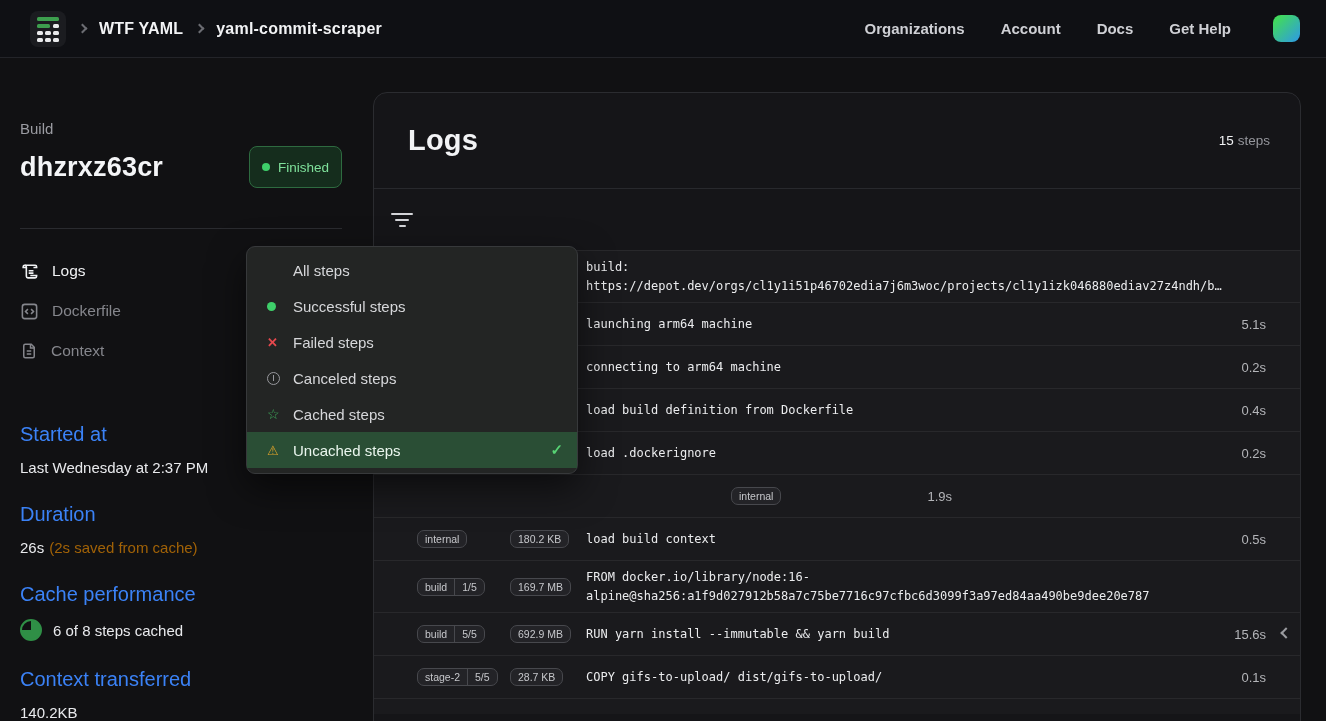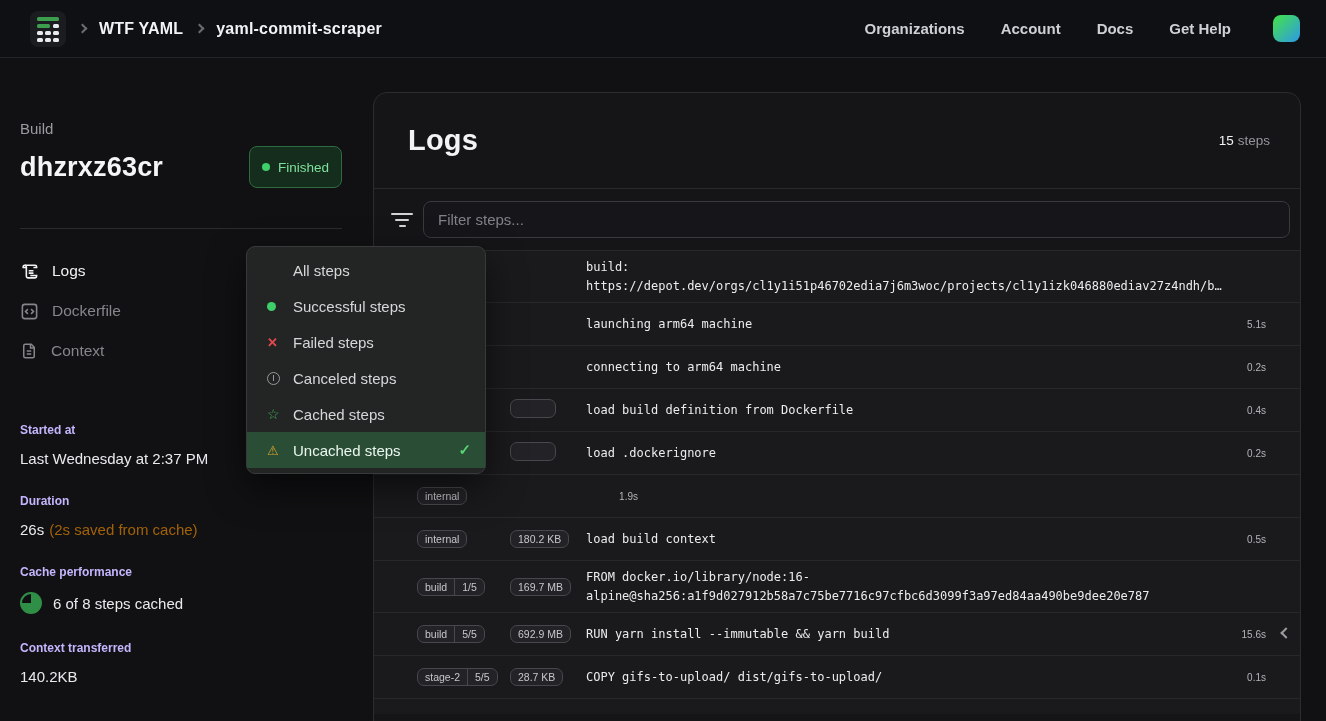--- a/index.html
+++ b/index.html
@@ -30,21 +30,21 @@
   .status-badge { display:inline-flex; align-items:center; gap:8px; height:42px; padding:0 12px;
     background:#152d1d; border:1px solid #2e6b40; border-radius:8px; color:#7fe19b; font-size:13.5px; }
   .status-badge .dot { width:8px; height:8px; border-radius:50%; background:#3ecf6a; }
   .sb-divider { border-top:1px solid #2a2b2f; margin:40px 0 22px 0; }
   .sb-nav-item { display:flex; align-items:center; gap:13px; height:40px; font-size:15.5px;
     color:#85868c; cursor:pointer; }
   .sb-nav-item.active { color:#f0f1f3; }
   .sb-nav-item svg { flex:none; }
   .sb-stats { margin-top:52px; }
   .sb-group { margin-bottom:27px; }
-  .sb-label { font-size:12px; color:#c4b5fd; margin-bottom:13px;font-weight:bold; }
+  .sb-label { font-size:20px; color:#3b82f6; margin-bottom:13px; }
   .sb-value { font-size:15px; color:#e9eaed; }
   .saved { color:#a16207; margin-left:5px; }
   .cache-row { display:flex; align-items:center; gap:11px; }
   .pie { width:22px; height:22px; border-radius:50%; border:2px solid #2f8f46;
     background:conic-gradient(from -90deg,#101012 0 25%, #2f8f46 25% 100%); }
 
   
   .card { position:absolute; left:373px; top:92px; width:928px; height:650px;
     background:#151518; border:1px solid #2b2c30; border-radius:14px 14px 0 0; overflow:hidden; }
   .card-header { height:96px; display:flex; align-items:center; padding:0 30px 0 34px;
@@ -58,40 +58,40 @@
     align-items:center; justify-content:center; gap:4px; cursor:pointer; }
   .filter-icon i { display:block; height:2px; border-radius:1px; background:#d3d4d8; }
   .fi1{width:22px;} .fi2{width:14px;} .fi3{width:7px;}
   .filter-input { flex:1; height:37px; margin-left:3px; background:#16161a; border:1px solid #393a3f;
     border-radius:8px; color:#e8e9ec; font-size:15px; padding:0 14px; outline:none; }
   .filter-input::placeholder { color:#808289; }
 
   
   .lrow { position:relative; display:flex; align-items:center; min-height:43px;
     padding:7px 34px 7px 19px; background:#1a1a1d;
-    font-family:"DejaVu Sans Mono", monospace; font-size:12px; color:#ebecee; cursor:pointer; }
+    font-family:"DejaVu Sans Mono", monospace; font-size:12px; color:#ebecee; cursor:pointer;justify-content:center; }
   .lrow + .lrow { border-top:1px solid #28282b; }
   .c-dot { width:24px; flex:none; }
   .c-dot .gdot { width:9px; height:9px; border-radius:50%; background:#3ecf6a; }
   .c-badge { width:93px; flex:none; }
   .c-size { width:76px; flex:none; }
   .pill { display:inline-flex; align-items:center; background:#232327; border:1px solid #47484d;
     border-radius:7px; font-family:"Liberation Sans", sans-serif; font-size:10.5px; color:#c6c7cb; overflow:hidden; }
   .pill span { padding:2px 7px; }
   .pill .stage { border-left:1px solid #47484d; }
   .pill.frag { width:46px; height:19px; }
   .c-text { flex:1; white-space:pre-wrap; overflow-wrap:break-word; line-height:1.55; }
   .c-time { flex:none; margin-left:16px; min-width:36px; text-align:right;
-    font-family:"Liberation Sans", sans-serif; font-size:10px; color:#b4b5b9; }
+    font-family:"Liberation Sans", sans-serif; font-size:13px; color:#b4b5b9; }
   .row-chev { position:absolute; right:10px; top:50%; width:8px; height:8px; margin-top:-5px;
     border-left:2px solid #9b9ca1; border-bottom:2px solid #9b9ca1; transform:rotate(45deg); cursor:pointer; }
   .lrow.partial { min-height:16px; padding:0; }
 
   
-  .dropdown { position:absolute; left:246px; top:246px; width:240px; background:#232524;
+  .dropdown { position:absolute; left:246px; top:246px; width:332px; background:#232524;
     border:1px solid #37393b; border-radius:9px; padding:5px 0 5px 0;
     box-shadow:0 14px 36px rgba(0,0,0,.55); z-index:50; }
   .dd-item { display:flex; align-items:center; height:36px; padding:0 14px 0 20px;
     font-size:15px; color:#d6d7da; cursor:pointer; }
   .dd-icon { width:17px; flex:none; margin-right:9px; display:flex; align-items:center; font-size:14px; }
   .dd-item.selected { background:#2a4e35; color:#eaf6ee; }
   .dd-check { margin-left:auto; color:#57d374; font-size:15px; font-weight:700; }
   .icon-dot { width:9px; height:9px; border-radius:50%; background:#3ecf6a; }
   .icon-x { color:#e5484d; font-size:13px; font-weight:700; }
   .icon-cancel { width:13px; height:13px; border:1.5px solid #97989d; border-radius:50%;
@@ -200,21 +200,20 @@
     <span class="steps-count">
       <span>15</span><span class="suffix">steps</span>
     </span>
   </div>
   <div class="filter-bar">
     <span class="filter-icon">
         <i class="fi1"></i>
         <i class="fi2"></i>
         <i class="fi3"></i>
       </span>
-    <input class="filter-input" value="" placeholder="Filter steps..." style="">
   </div>
 
   <div>
     <div class="lrow">
       <span class="c-dot"></span>
         <span class="c-badge"></span>
         <span class="c-size"></span>
       <span class="c-text">build:
 https://depot.dev/orgs/cl1y1i51p46702edia7j6m3woc/projects/cl1y1izk046880ediav27z4ndh/b…</span>
     </div>

